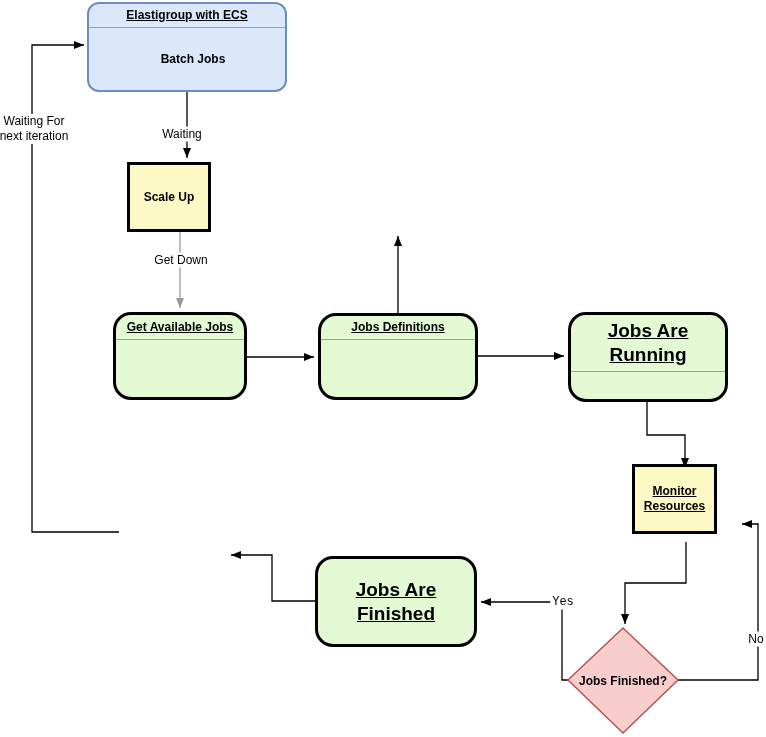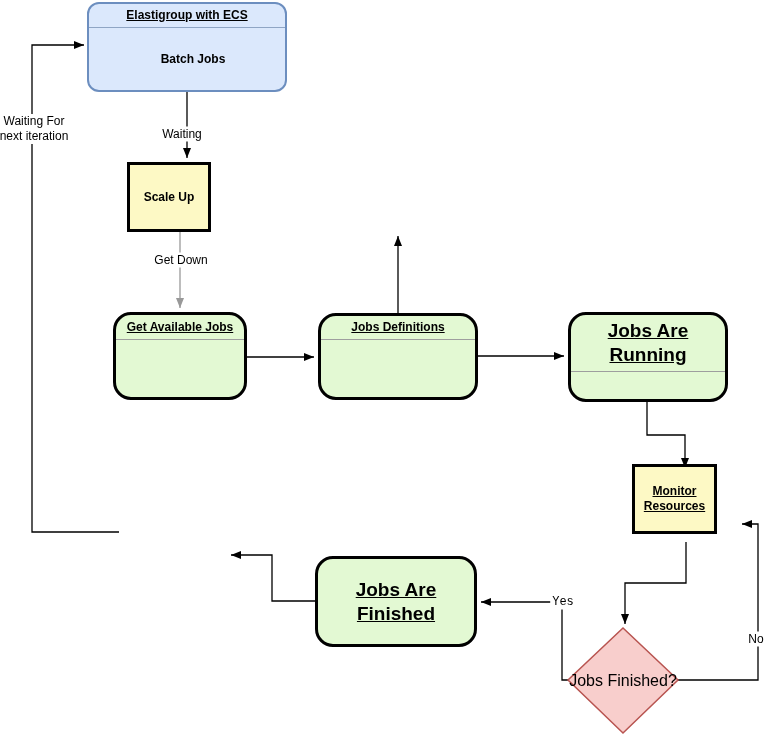--- a/index.html
+++ b/index.html
@@ -33,21 +33,21 @@
   }
 
   .elabel {
     position:absolute; transform:translate(-50%,-50%);
     background:#ffffff; padding:0 2px;
     font-size:12px; font-weight:normal; line-height:15px;
     text-align:center; white-space:pre-line;
   }
   .dlabel {
     position:absolute; transform:translate(-50%,-50%);
-    font-size:16px; font-weight:normal; white-space:nowrap;
+    font-size:12px; font-weight:bold; white-space:nowrap;
   }
 </style>
 </head>
 <body>
 
 <div class="canvas">
 
   <svg class="edges" viewBox="0 0 766 737">
     <defs>
       <marker id="arrBlack" markerUnits="userSpaceOnUse" markerWidth="12" markerHeight="10" refX="10" refY="4" orient="auto">

